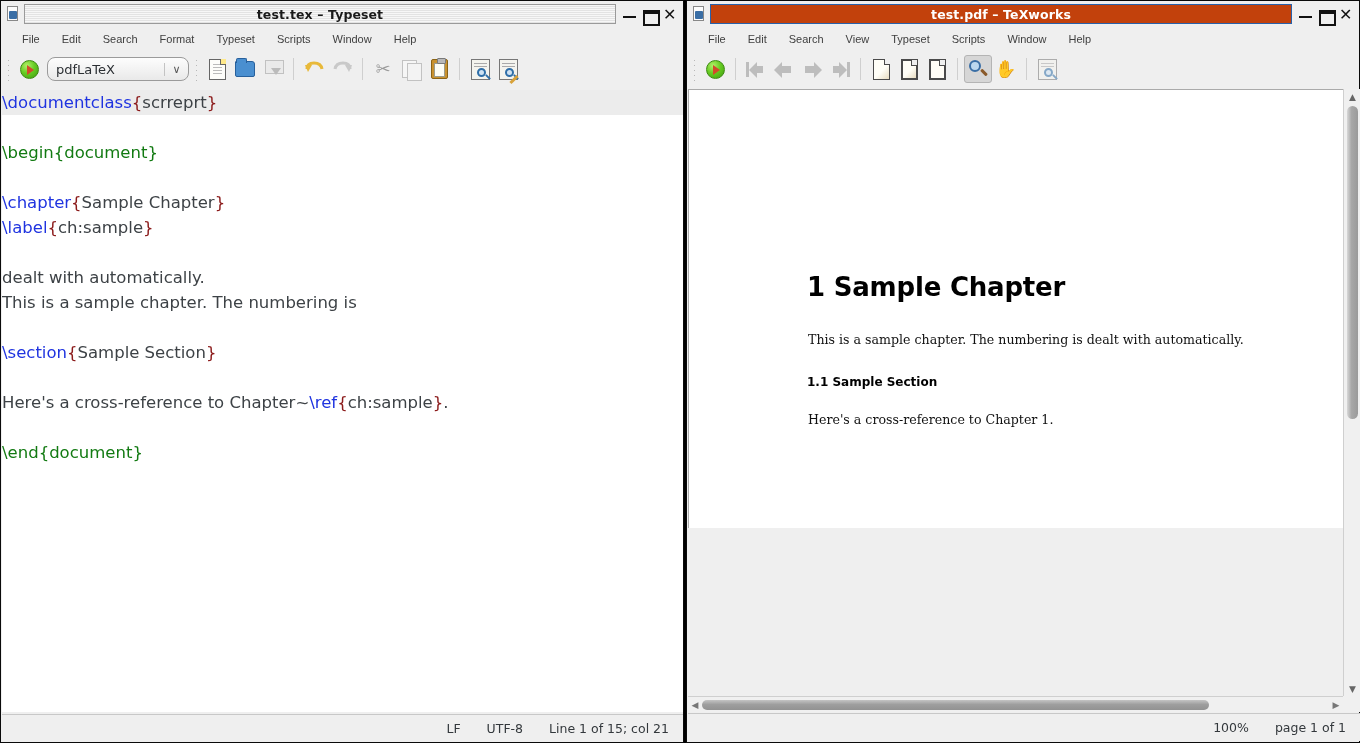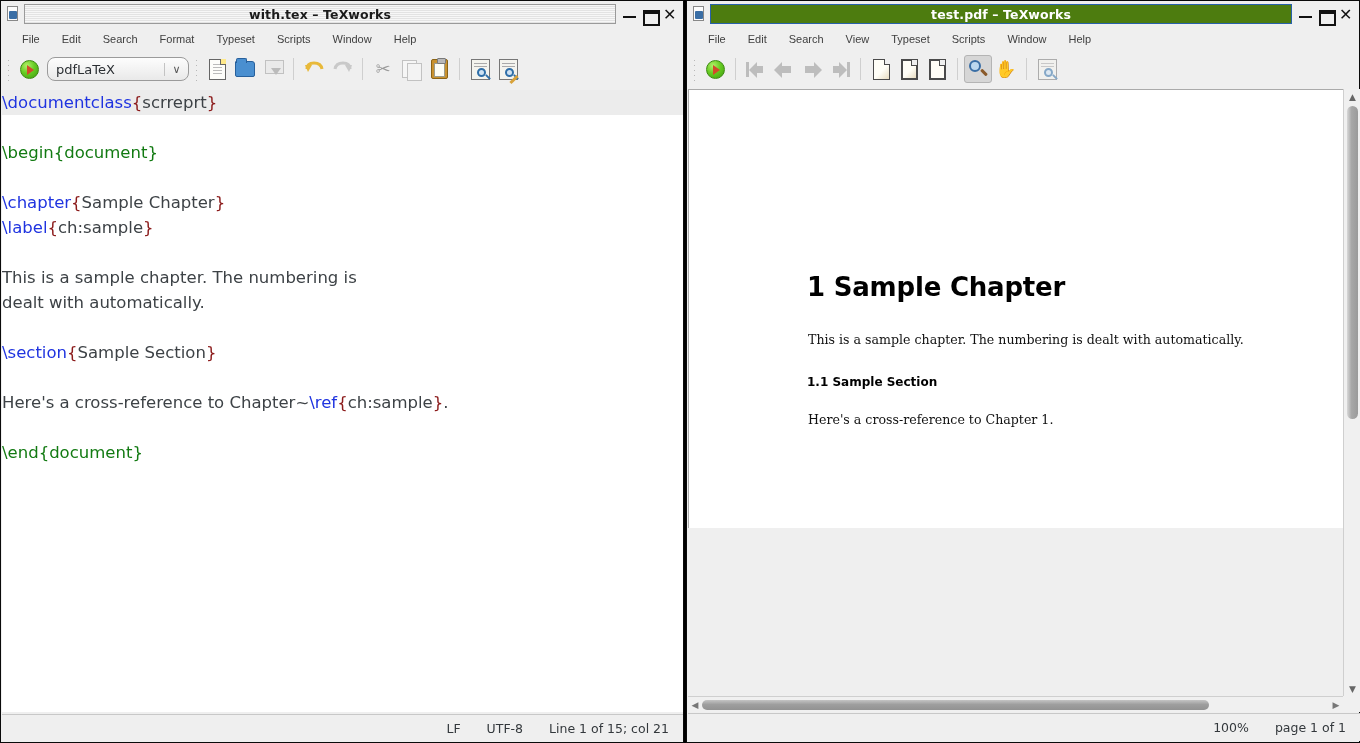--- a/index.html
+++ b/index.html
@@ -29,21 +29,21 @@
     content:""; position:absolute; left:1px; top:4px; width:8px; height:8px;
     background:#3a6ea5; border-radius:1px;
   }
   .title-strip {
     flex:1; height:20px; display:flex; align-items:center; justify-content:center;
     border:1px solid #9a9a9a; position:relative; overflow:hidden;
   }
   .title-strip.inactive {
     background:repeating-linear-gradient(to bottom,#f7f7f7 0px,#f7f7f7 1px,#e3e3e3 1px,#e3e3e3 2px);
   }
-  .title-strip.active { background:#4d7c0f; border-color:#2861aa; }
+  .title-strip.active { background:#c2410c; border-color:#2861aa; }
   .title-text {
     font-size:12.5px; font-weight:bold; letter-spacing:.1px;
     padding:0 10px; position:relative; z-index:2;
   }
   .title-strip.inactive .title-text { color:#1a1a1a; background:transparent; }
   .title-strip.active  .title-text { color:#ffffff; }
   .title-strip.inactive .title-text {
     background:repeating-linear-gradient(to bottom,#f7f7f7 0px,#f7f7f7 1px,#e3e3e3 1px,#e3e3e3 2px);
   }
   .wbtns { display:flex; align-items:center; gap:7px; padding:0 5px 0 7px; }
@@ -276,21 +276,21 @@
 </head>
 <body>
 
 <div class="window" id="win-editor" style="left:0; top:0; width:684px; height:743px;">
 
   <div class="titlebar">
     <div class="titlebar-icon">
         <div class="pg"></div>
       </div>
     <div class="title-strip inactive">
-      <span class="title-text">with.tex – TeXworks</span>
+      <span class="title-text">test.tex – Typeset</span>
     </div>
     <div class="wbtns">
       <div class="wbtn min"></div>
       <div class="wbtn max"></div>
       <div class="wbtn close">✕</div>
     </div>
   </div>
 
   <div class="menubar">
     <div class="menu-item">File</div>
@@ -371,22 +371,22 @@
   </div>
 
   <div class="editor" id="editor-code" style="left:1px; top:89px; width:681px; height:622px;">
       <div class="code-line current"><span class="tk-cmd">\documentclass</span><span class="tk-br">{</span><span class="tk-txt">scrreprt</span><span class="tk-br">}</span></div>
       <div class="code-line">&nbsp;</div>
       <div class="code-line"><span class="tk-env">\begin{document}</span></div>
       <div class="code-line">&nbsp;</div>
       <div class="code-line"><span class="tk-cmd">\chapter</span><span class="tk-br">{</span><span class="tk-txt">Sample Chapter</span><span class="tk-br">}</span></div>
       <div class="code-line"><span class="tk-cmd">\label</span><span class="tk-br">{</span><span class="tk-txt">ch:sample</span><span class="tk-br">}</span></div>
       <div class="code-line">&nbsp;</div>
+      <div class="code-line"><span class="tk-txt">dealt with automatically.</span></div>
       <div class="code-line"><span class="tk-txt">This is a sample chapter. The numbering is</span></div>
-      <div class="code-line"><span class="tk-txt">dealt with automatically.</span></div>
       <div class="code-line">&nbsp;</div>
       <div class="code-line"><span class="tk-cmd">\section</span><span class="tk-br">{</span><span class="tk-txt">Sample Section</span><span class="tk-br">}</span></div>
       <div class="code-line">&nbsp;</div>
       <div class="code-line"><span class="tk-txt">Here's a cross-reference to Chapter~</span><span class="tk-cmd">\ref</span><span class="tk-br">{</span><span class="tk-txt">ch:sample</span><span class="tk-br">}</span><span class="tk-txt">.</span></div>
       <div class="code-line">&nbsp;</div>
       <div class="code-line"><span class="tk-env">\end{document}</span></div>
     </div>
 
   <div class="statusbar" style="left:1px; top:713px; width:681px;">
     <span class="sb-item">LF</span>

